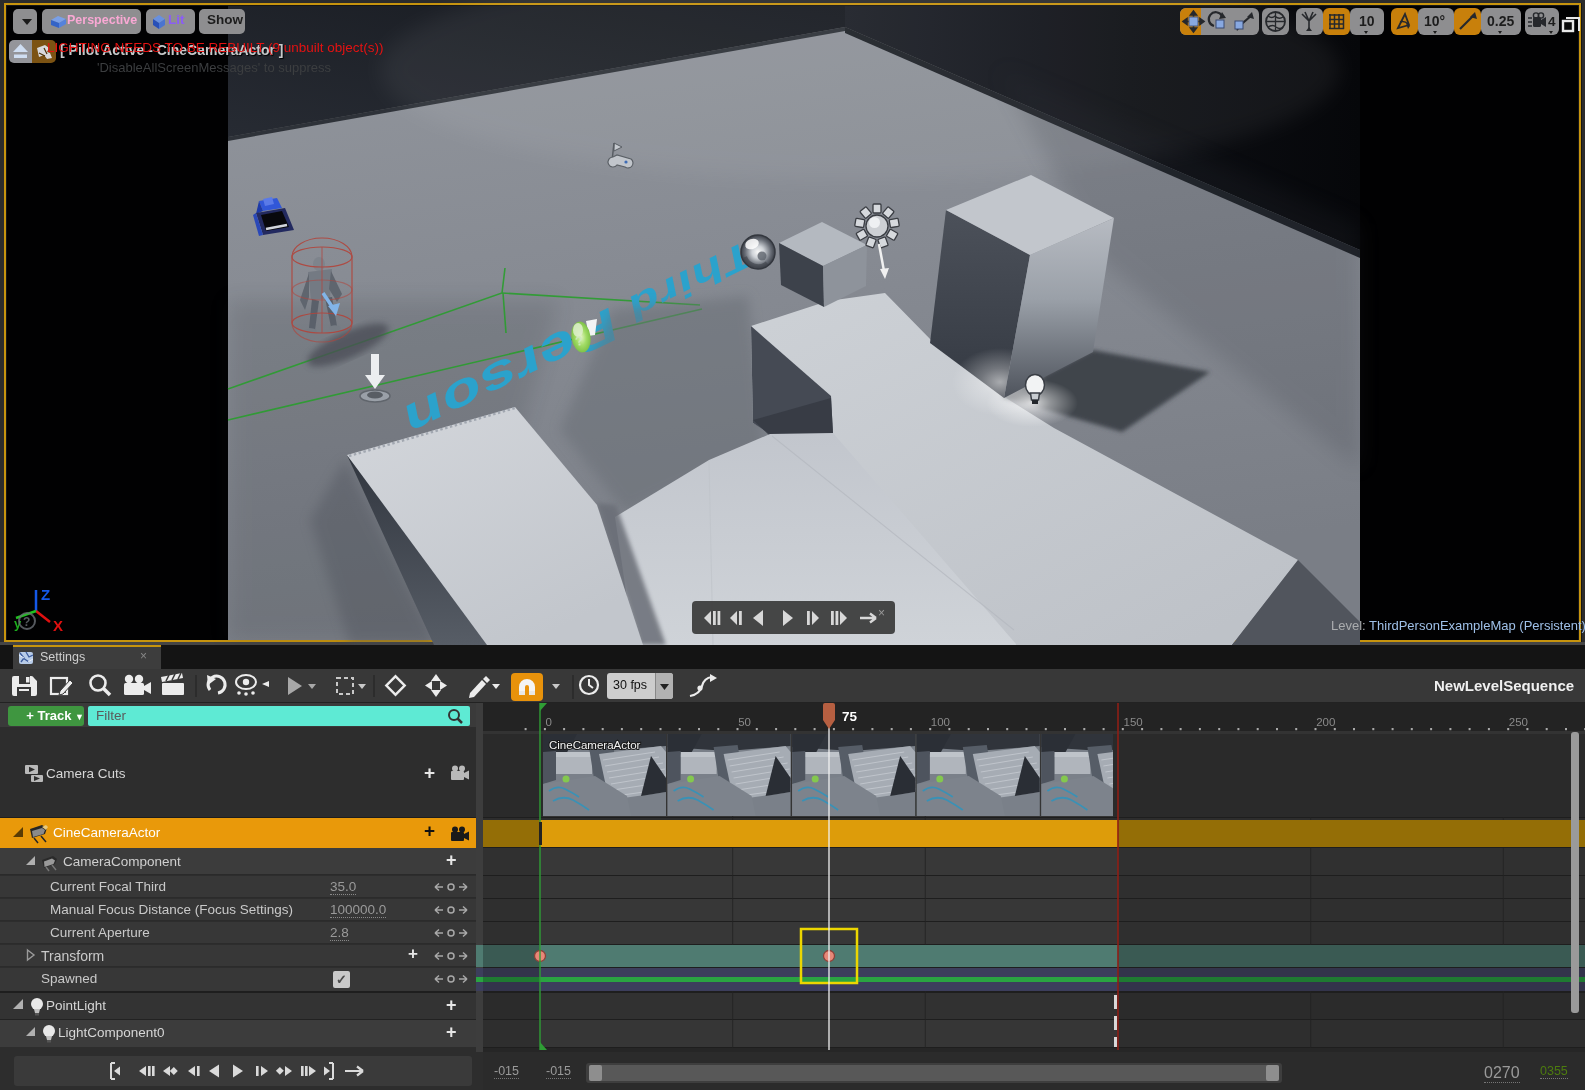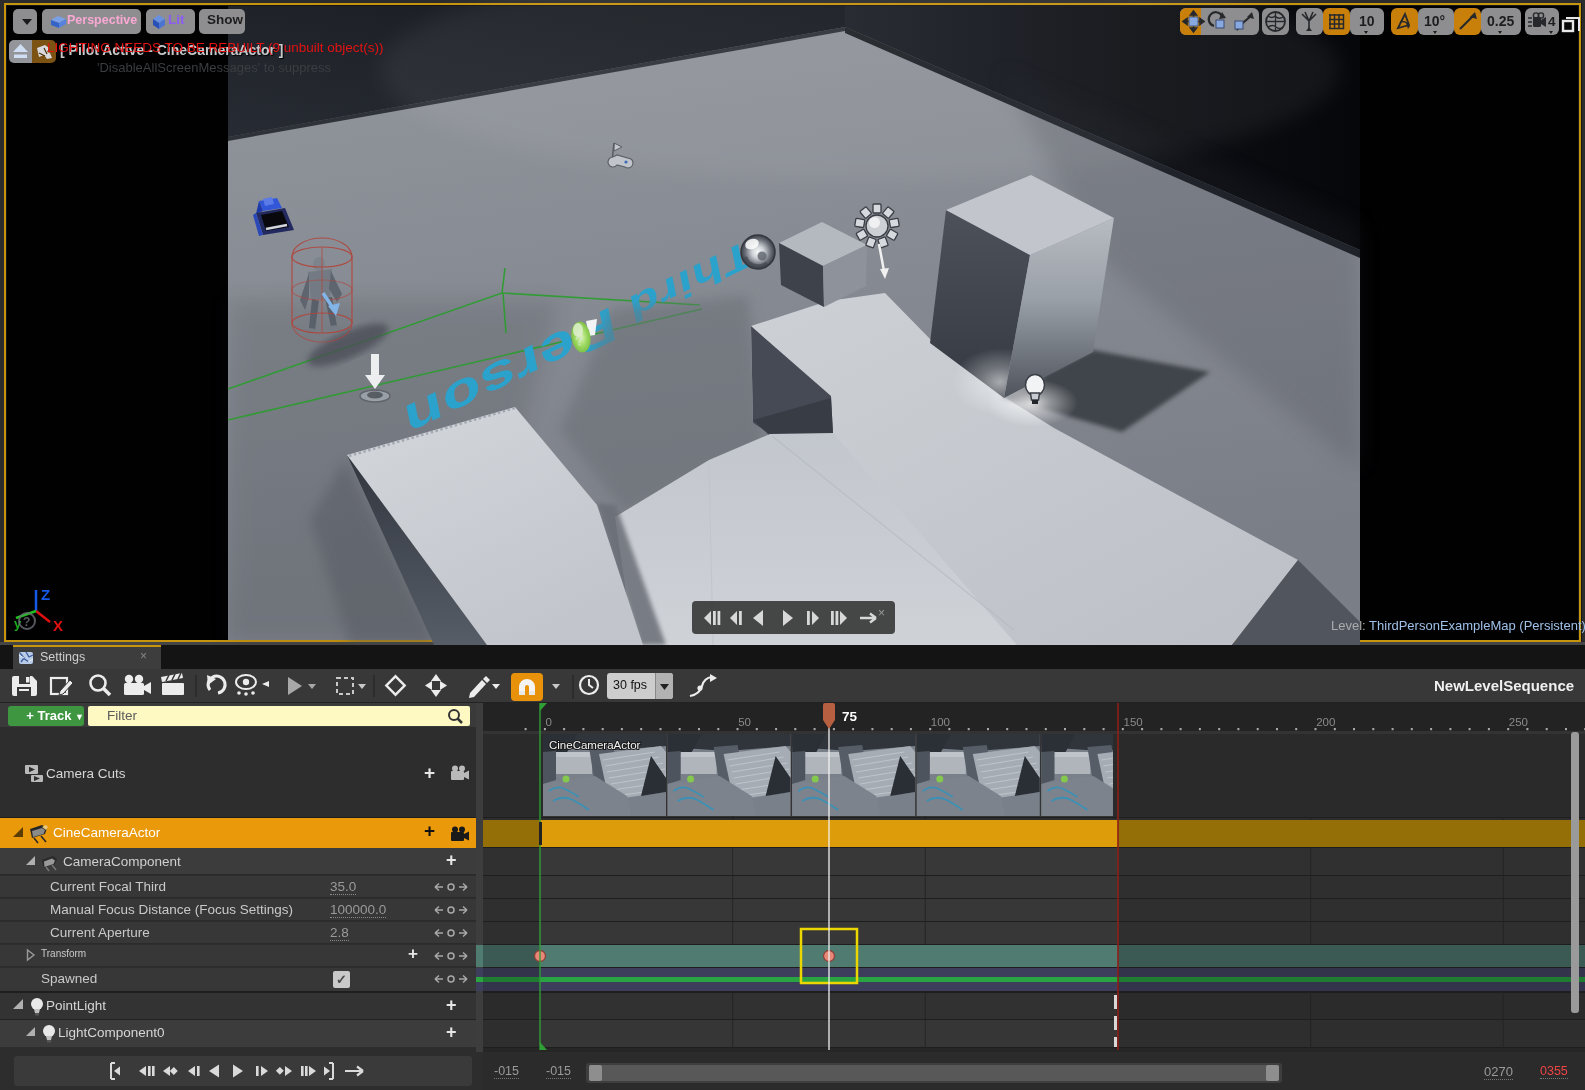--- a/index.html
+++ b/index.html
@@ -430,21 +430,21 @@
  <svg class="abs" style="left:686px;top:27px" width="32" height="28">
         <path d="M4,24 q10,-2 12,-10 q2,-8 10,-9" fill="none" stroke="#ececec" stroke-width="2.2"></path>
         <circle cx="14" cy="16" r="2.6" fill="#ececec"></circle>
         <polygon points="24,2 31,6 24,10" fill="#ececec"></polygon>
       </svg>
  <div class="abs" style="left:1434px;top:32px;color:#f0f0f0;font-size:15px;font-weight:bold">NewLevelSequence</div>
 </div>
 
 <div class="abs" style="left:0;top:703px;width:476px;height:24px;background:#3a3a3a"></div>
 <div class="abs" style="left:8px;top:706px;width:76px;height:20px;background:#3f9640;border-radius:3px;color:#fff;font-weight:bold;font-size:13px;text-align:right;line-height:19px">+ Track <span style="font-size:9px">▼</span></div>
-<div class="abs" style="left:88px;top:706px;width:382px;height:20px;background:#fef9c3;border-radius:2px;color:#5a5a5a;font-size:13.5px;line-height:20px;padding-left:19px">Filter</div>
+<div class="abs" style="left:88px;top:706px;width:382px;height:20px;background:#5eead4;border-radius:2px;color:#5a5a5a;font-size:13.5px;line-height:20px;padding-left:8px">Filter</div>
 <svg class="abs" style="left:446px;top:708px" width="18" height="17">
       <circle cx="8" cy="7" r="5" fill="none" stroke="#333" stroke-width="2"></circle>
       <line x1="11.5" y1="10.5" x2="16" y2="15" stroke="#333" stroke-width="2.5"></line>
     </svg>
 
 <div class="abs" style="left:0;top:727px;width:476px;height:325px;background:#2d2d2d"></div>
 
 <svg class="abs" style="left:24px;top:764px" width="21" height="20">
       <rect x="1" y="1" width="13" height="9" rx="1" fill="#b9b9b9"></rect>
       <polygon points="5,2.8 11,5.5 5,8.2" fill="#2d2d2d"></polygon>
@@ -511,21 +511,21 @@
 <svg class="abs" style="left:434px;top:927px" width="34" height="12">
       <path d="M1,6 h8 m-8,0 l4,-3.5 m-4,3.5 l4,3.5" stroke="#a8a8a8" stroke-width="1.5" fill="none"></path>
       <circle cx="17" cy="6" r="3" fill="none" stroke="#a8a8a8" stroke-width="1.5"></circle>
       <path d="M33,6 h-8 m8,0 l-4,-3.5 m4,3.5 l-4,3.5" stroke="#a8a8a8" stroke-width="1.5" fill="none"></path>
     </svg>
 
 <div class="abs" style="left:0;top:945px;width:476px;height:22px;background:#373737;border-bottom:1px solid #2b2b2b"></div>
 <svg class="abs" style="left:26px;top:948px" width="10" height="14">
       <polygon points="1.5,2 8,7 1.5,12" fill="none" stroke="#9a9a9a" stroke-width="1.4"></polygon>
     </svg>
-<div class="abs" style="left:41px;top:948px;color:#c9c9c9;font-size:10px">Transform</div>
+<div class="abs" style="left:41px;top:948px;color:#c9c9c9;font-size:14px">Transform</div>
 <div class="abs" style="left:408px;top:944px;color:#e6e6e6;font-size:17px;font-weight:bold">+</div>
 <svg class="abs" style="left:434px;top:950px" width="34" height="12">
       <path d="M1,6 h8 m-8,0 l4,-3.5 m-4,3.5 l4,3.5" stroke="#a8a8a8" stroke-width="1.5" fill="none"></path>
       <circle cx="17" cy="6" r="3" fill="none" stroke="#a8a8a8" stroke-width="1.5"></circle>
       <path d="M33,6 h-8 m8,0 l-4,-3.5 m4,3.5 l-4,3.5" stroke="#a8a8a8" stroke-width="1.5" fill="none"></path>
     </svg>
 
 <div class="abs" style="left:0;top:968px;width:476px;height:23px;background:#373737"></div>
 <div class="abs" style="left:41px;top:971px;color:#c9c9c9;font-size:13.5px">Spawned</div>
 <div class="abs" style="left:333px;top:971px;width:17px;height:17px;background:#c9c9c9;border-radius:2px;color:#4a4a4a;font-size:13px;font-weight:bold;text-align:center;line-height:17px">✓</div>
@@ -751,15 +751,15 @@
       <rect x="1088" y="29" width="8" height="281" rx="3" fill="#9a9a9a"></rect>
     </svg>
 
 <div class="abs" style="left:483px;top:1052px;width:1102px;height:38px;background:#2b2b2b"></div>
 <div class="abs" style="left:494px;top:1064px;color:#9a9a9a;font-size:12.5px;border-bottom:1px dotted #777">-015</div>
 <div class="abs" style="left:546px;top:1064px;color:#9a9a9a;font-size:12.5px;border-bottom:1px dotted #777">-015</div>
 <div class="abs" style="left:586px;top:1063px;width:696px;height:20px;background:#3e3e3e;border-radius:3px"></div>
 <div class="abs" style="left:589px;top:1065px;width:690px;height:16px;background:#585858;border-radius:2px"></div>
 <div class="abs" style="left:589px;top:1065px;width:13px;height:16px;background:#8e8e8e;border-radius:2px"></div>
 <div class="abs" style="left:1266px;top:1065px;width:13px;height:16px;background:#8e8e8e;border-radius:2px"></div>
-<div class="abs" style="left:1484px;top:1064px;color:#9a9a9a;font-size:13px;border-bottom:1px dotted #777">0270</div>
-<div class="abs" style="left:1540px;top:1064px;color:#ef4444;font-size:12.5px;border-bottom:1px dotted #777">0355</div>
+<div class="abs" style="left:1484px;top:1064px;color:#9a9a9a;font-size:16px;border-bottom:1px dotted #777">0270</div>
+<div class="abs" style="left:1540px;top:1064px;color:#4d7c0f;font-size:12.5px;border-bottom:1px dotted #777">0355</div>
 
 </div>
 </body></html>

